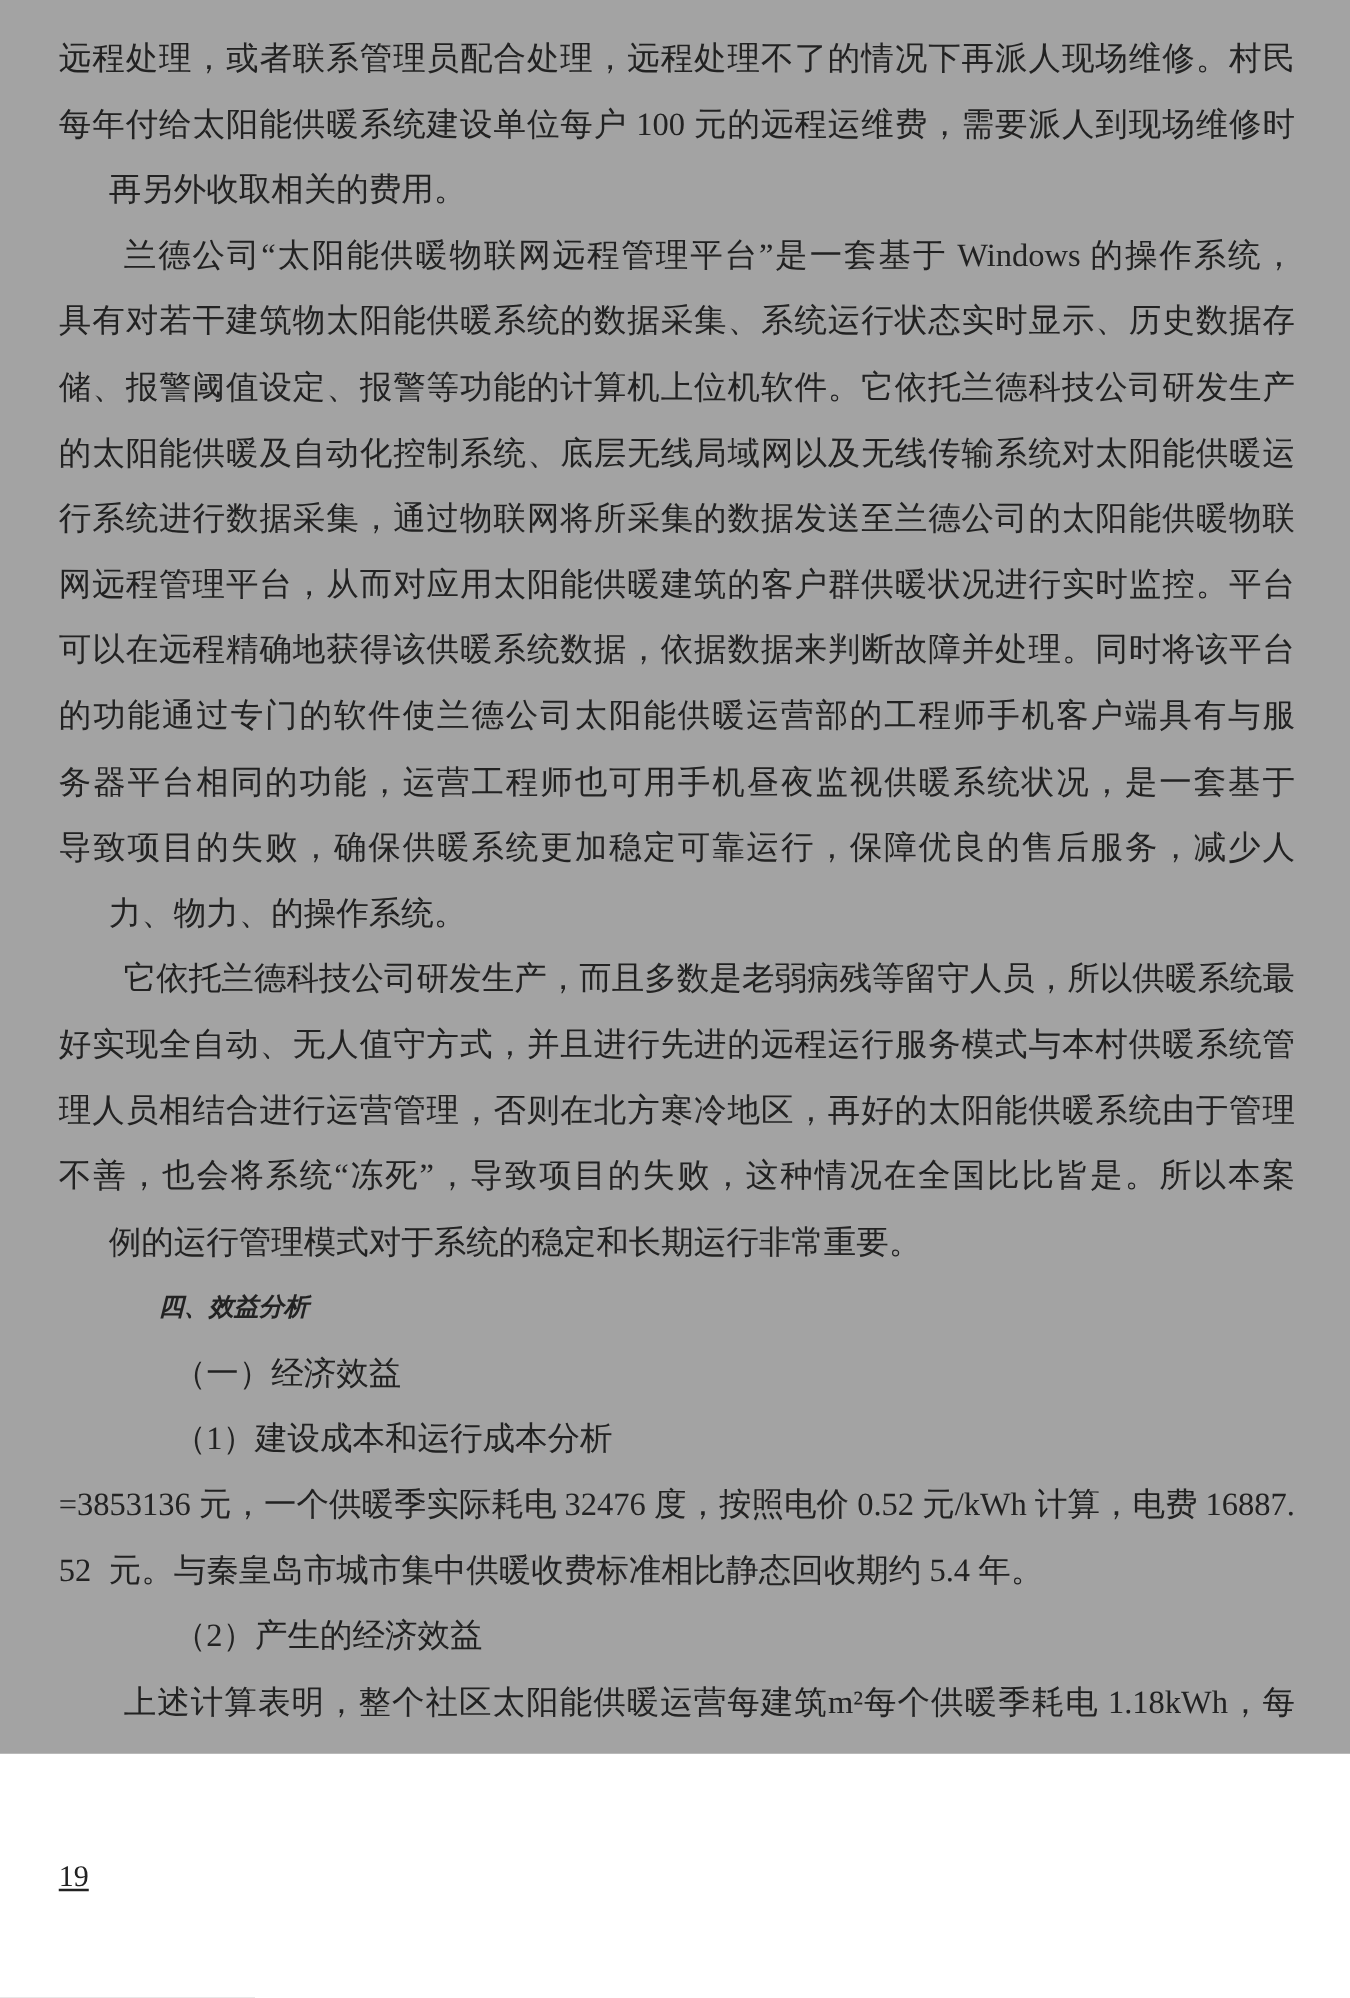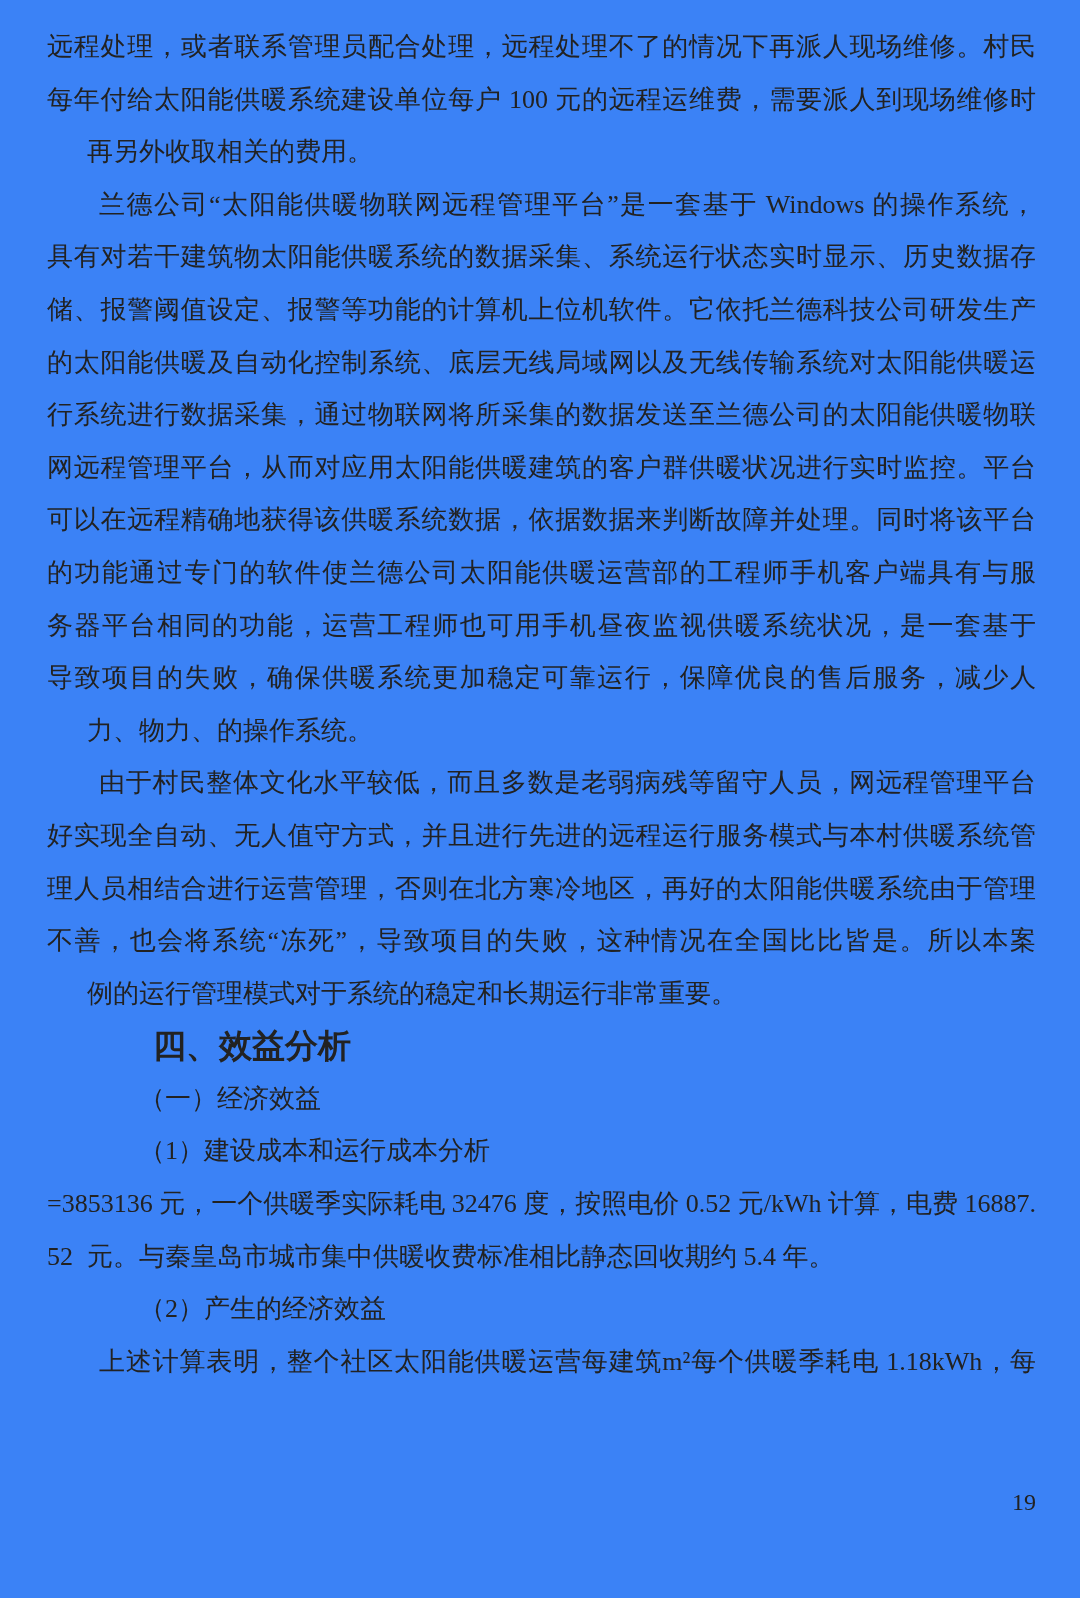--- a/index.html
+++ b/index.html
@@ -11,23 +11,23 @@
     width: 1080px;
     height: 1598px;
     position: relative;
     font-family: "Liberation Serif", "DejaVu Serif", serif;
     color: #222222;
     overflow: hidden;
   }
   .page {
     box-sizing: border-box;
     width: 1080px;
-    height: 1598px;
+    height: 1403px;
     padding: 21px 44px 0 47px;
-    background: #3b82f6;
+    background: #a3a3a3;
   }
   .line {
     height: 52.6px;
     line-height: 52.6px;
     font-size: 26px;
     white-space: nowrap;
     color: #222222;
   }
   
   .line.j {
@@ -42,50 +42,52 @@
     margin-left: 40px;
   }
   
   .line.i {
     text-indent: 2em;
   }
   
   .line.h {
     font-family: "Liberation Sans", "DejaVu Sans", sans-serif;
     font-weight: bold;
-    font-size: 33px;
+    font-size: 20px;
+    font-style: italic;
   }
   .footer {
     margin-top: 99px;
     height: 30px;
     line-height: 30px;
-    text-align: right;
+    text-align: left;
     font-size: 24px;
     color: #222222;
+    text-decoration: underline;
   }
 </style>
 </head>
 <body>
 
 <div class="page">
   <div class="line j">远程处理，或者联系管理员配合处理，远程处理不了的情况下再派人现场维修。村民</div>
   <div class="line j">每年付给太阳能供暖系统建设单位每户 100 元的远程运维费，需要派人到现场维修时</div>
   <div class="line e">再另外收取相关的费用。</div>
   <div class="line j i">兰德公司“太阳能供暖物联网远程管理平台”是一套基于 Windows 的操作系统，</div>
   <div class="line j">具有对若干建筑物太阳能供暖系统的数据采集、系统运行状态实时显示、历史数据存</div>
   <div class="line j">储、报警阈值设定、报警等功能的计算机上位机软件。它依托兰德科技公司研发生产</div>
   <div class="line j">的太阳能供暖及自动化控制系统、底层无线局域网以及无线传输系统对太阳能供暖运</div>
   <div class="line j">行系统进行数据采集，通过物联网将所采集的数据发送至兰德公司的太阳能供暖物联</div>
   <div class="line j">网远程管理平台，从而对应用太阳能供暖建筑的客户群供暖状况进行实时监控。平台</div>
   <div class="line j">可以在远程精确地获得该供暖系统数据，依据数据来判断故障并处理。同时将该平台</div>
   <div class="line j">的功能通过专门的软件使兰德公司太阳能供暖运营部的工程师手机客户端具有与服</div>
   <div class="line j">务器平台相同的功能，运营工程师也可用手机昼夜监视供暖系统状况，是一套基于</div>
   <div class="line j">导致项目的失败，确保供暖系统更加稳定可靠运行，保障优良的售后服务，减少人</div>
   <div class="line e">力、物力、的操作系统。</div>
-  <div class="line j i">由于村民整体文化水平较低，而且多数是老弱病残等留守人员，网远程管理平台</div>
+  <div class="line j i">它依托兰德科技公司研发生产，而且多数是老弱病残等留守人员，所以供暖系统最</div>
   <div class="line j">好实现全自动、无人值守方式，并且进行先进的远程运行服务模式与本村供暖系统管</div>
   <div class="line j">理人员相结合进行运营管理，否则在北方寒冷地区，再好的太阳能供暖系统由于管理</div>
   <div class="line j">不善，也会将系统“冻死”，导致项目的失败，这种情况在全国比比皆是。所以本案</div>
   <div class="line e">例的运行管理模式对于系统的稳定和长期运行非常重要。</div>
   <div class="line e i h">四、效益分析</div>
   <div class="line e i">（一）经济效益</div>
   <div class="line e i">（1）建设成本和运行成本分析</div>
   <div class="line j">=3853136 元，一个供暖季实际耗电 32476 度，按照电价 0.52 元/kWh 计算，电费 16887.52</div>
   <div class="line e">元。与秦皇岛市城市集中供暖收费标准相比静态回收期约 5.4 年。</div>
   <div class="line e i">（2）产生的经济效益</div>

